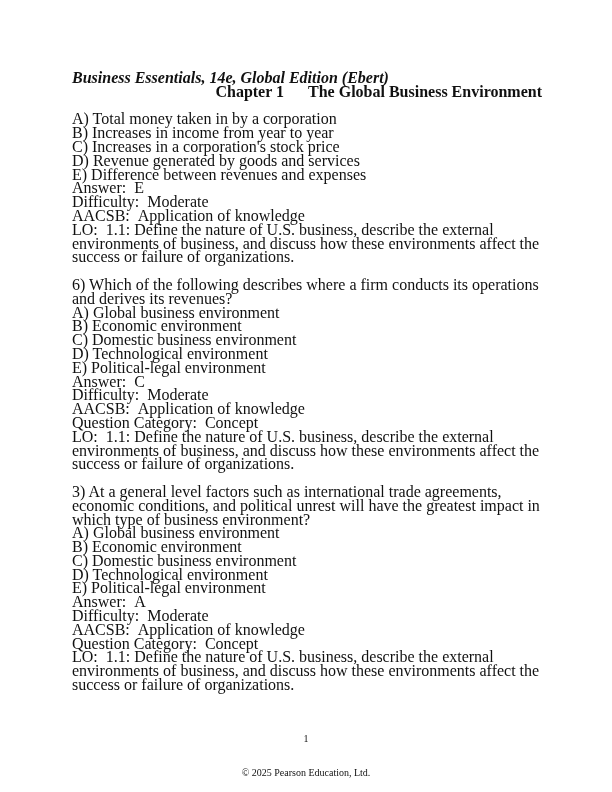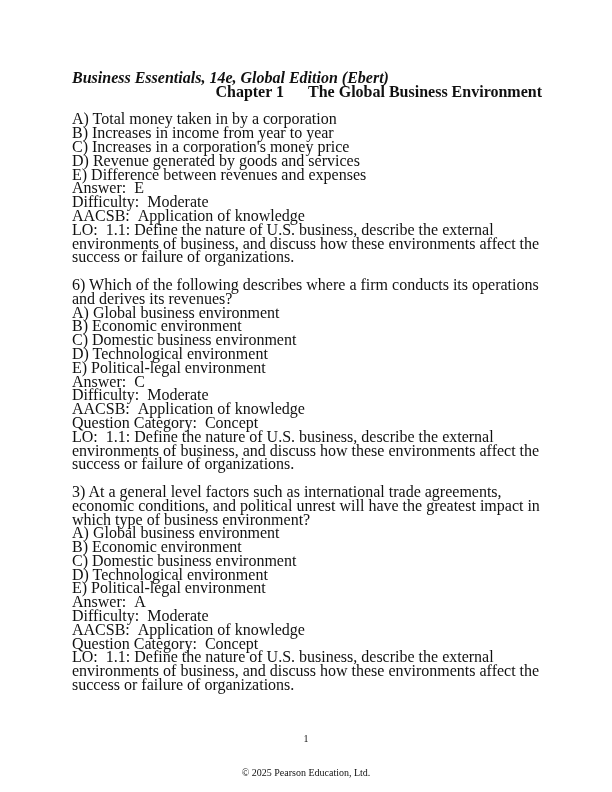--- a/index.html
+++ b/index.html
@@ -23,21 +23,21 @@
 <div class="page">
   <div class="hdr-title">Business Essentials, 14e, Global Edition (Ebert)</div>
   <div class="hdr-chapter">
     <span>Chapter 1</span><span class="tab"></span><span>The Global Business Environment</span>
   </div>
   <div class="gap"></div>
 
   <div>
     <div class="line">A) Total money taken in by a corporation</div>
     <div class="line">B) Increases in income from year to year</div>
-    <div class="line">C) Increases in a corporation's money price</div>
+    <div class="line">C) Increases in a corporation's stock price</div>
     <div class="line">D) Revenue generated by goods and services</div>
     <div class="line">E) Difference between revenues and expenses</div>
     <div class="line"><span>Answer:</span><span class="sp"></span><span>E</span></div>
     <div class="line"><span>Difficulty:</span><span class="sp"></span><span>Moderate</span></div>
     <div class="line"><span>AACSB:</span><span class="sp"></span><span>Application of knowledge</span></div>
     <div class="wrap"><span>LO:</span><span class="sp"></span><span>1.1: Define the nature of U.S. business, describe the external environments of business, and discuss how these environments affect the success or failure of organizations.</span></div>
   </div>
   <div class="gap"></div>
 
   <div>

